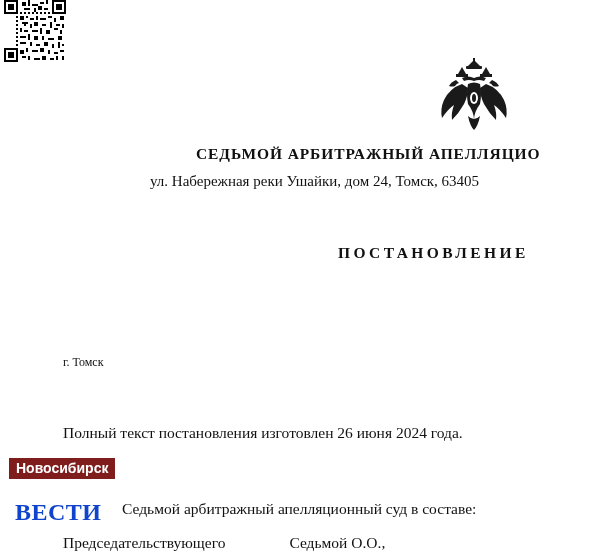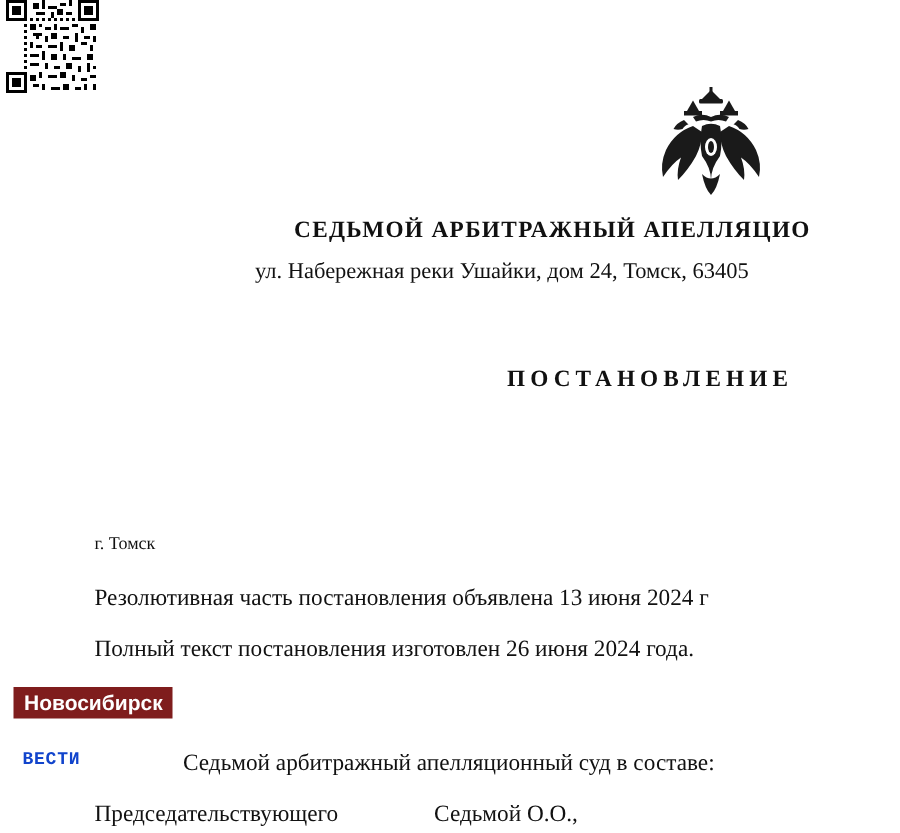--- a/index.html
+++ b/index.html
@@ -53,21 +53,20 @@
     font-weight: bold;
     letter-spacing: 0.9px;
     white-space: nowrap;
   }
   .court-address {
     position: absolute;
     left: 150px;
     top: 173px;
     font-size: 15px;
     white-space: nowrap;
-    margin-left: 20px;
   }
 
   .doc-title {
     position: absolute;
     left: 338px;
     top: 244px;
     font-size: 15.5px;
     font-weight: bold;
     letter-spacing: 3.4px;
     white-space: nowrap;
@@ -128,22 +127,22 @@
     padding: 3px 7px 4px 7px;
     line-height: 1;
     white-space: nowrap;
   }
   .badge-vesti {
     position: absolute;
     left: 9px;
     top: 498px;
     background: #ffffff;
     color: #1144cc;
-    font-family: Liberation Mono, monospace;
-    font-size: 12px;
+    font-family: Liberation Serif, serif;
+    font-size: 24px;
     font-weight: bold;
     letter-spacing: 0.5px;
     padding: 2px 6px 3px 6px;
     line-height: 1;
     white-space: nowrap;
   }
 </style>
 </head>
 <body>
 
@@ -282,21 +281,20 @@
       <g fill="#1a1a1a">
         <ellipse cx="42" cy="40" rx="2" ry="4"></ellipse>
       </g>
     </svg>
   </div>
 
   <div class="court-name">СЕДЬМОЙ АРБИТРАЖНЫЙ АПЕЛЛЯЦИО</div>
   <div class="court-address">ул. Набережная реки Ушайки, дом 24, Томск, 63405</div>
   <div class="doc-title">ПОСТАНОВЛЕНИЕ</div>
   <div class="city">г. Томск</div>
-  <div class="line-resolutive">Резолютивная часть постановления объявлена 13 июня 2024 г</div>
   <div class="line-full-text">Полный текст постановления изготовлен 26 июня 2024 года.</div>
   <div class="line-composition">Седьмой арбитражный апелляционный суд в составе:</div>
   <div class="line-presiding">
     <span>Председательствующего</span><span class="judge">Седьмой О.О.,</span>
   </div>
 
 </div>
 
 <div class="badge-region">Новосибирск</div>
 <div class="badge-vesti">ВЕСТИ</div>

